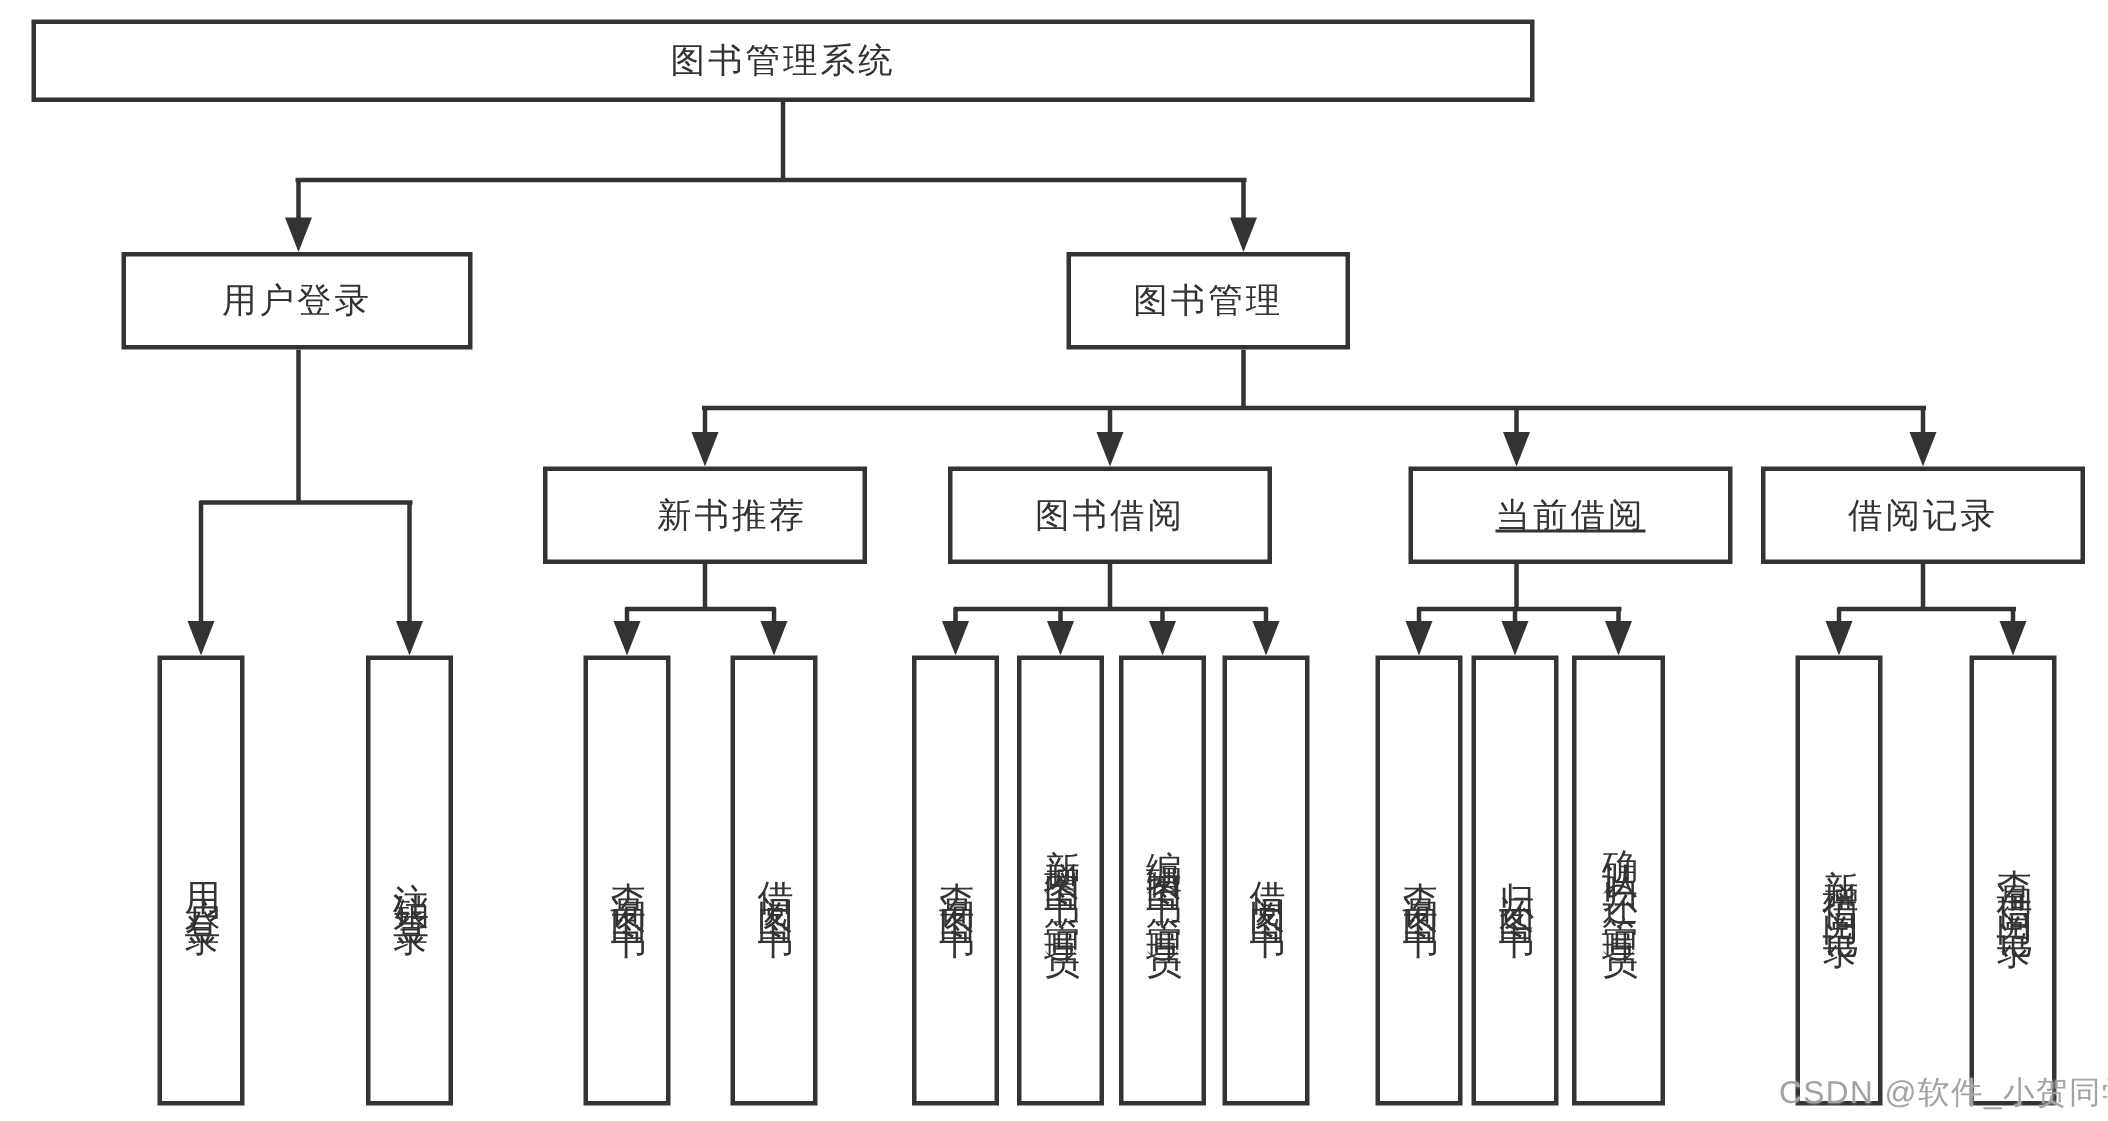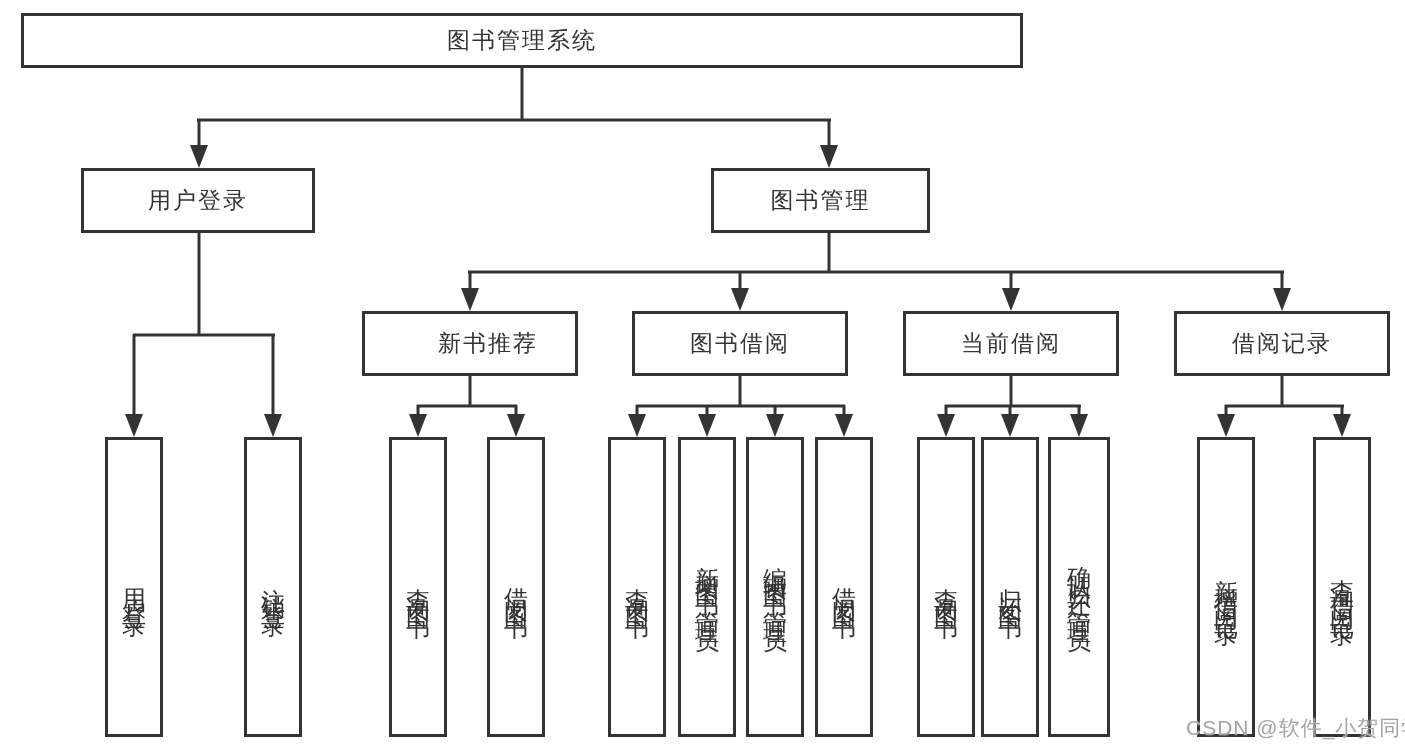--- a/index.html
+++ b/index.html
@@ -139,31 +139,31 @@
     </g>
   </svg>
 
   <div class="node h-node root-node">
     <span>图书管理系统</span>
   </div>
 
   <div class="node h-node l2-node" style="left:81px; width:234px;">
     <span>用户登录</span>
   </div>
-  <div class="node h-node l2-node" style="left:711px; width:219px;">
+  <div class="node h-node l2-node" style="left:711px; width:189px;">
     <span>图书管理</span>
   </div>
 
   <div class="node h-node l3-node" style="left:362px;padding-left:36px;">
     <span>新书推荐</span>
   </div>
   <div class="node h-node l3-node" style="left:632px;">
     <span>图书借阅</span>
   </div>
-  <div class="node h-node l3-node" style="left:903px;">
+  <div class="node h-node l3-node" style="left:939px;text-decoration:underline;">
     <span>当前借阅</span>
   </div>
   <div class="node h-node l3-node" style="left:1174px;">
     <span>借阅记录</span>
   </div>
 
   <div class="node leaf" style="left:105px;">用户登录</div>
   <div class="node leaf" style="left:244px;">注销登录</div>
   <div class="node leaf" style="left:389px;">查询图书</div>
   <div class="node leaf" style="left:487px;">借阅图书</div>

